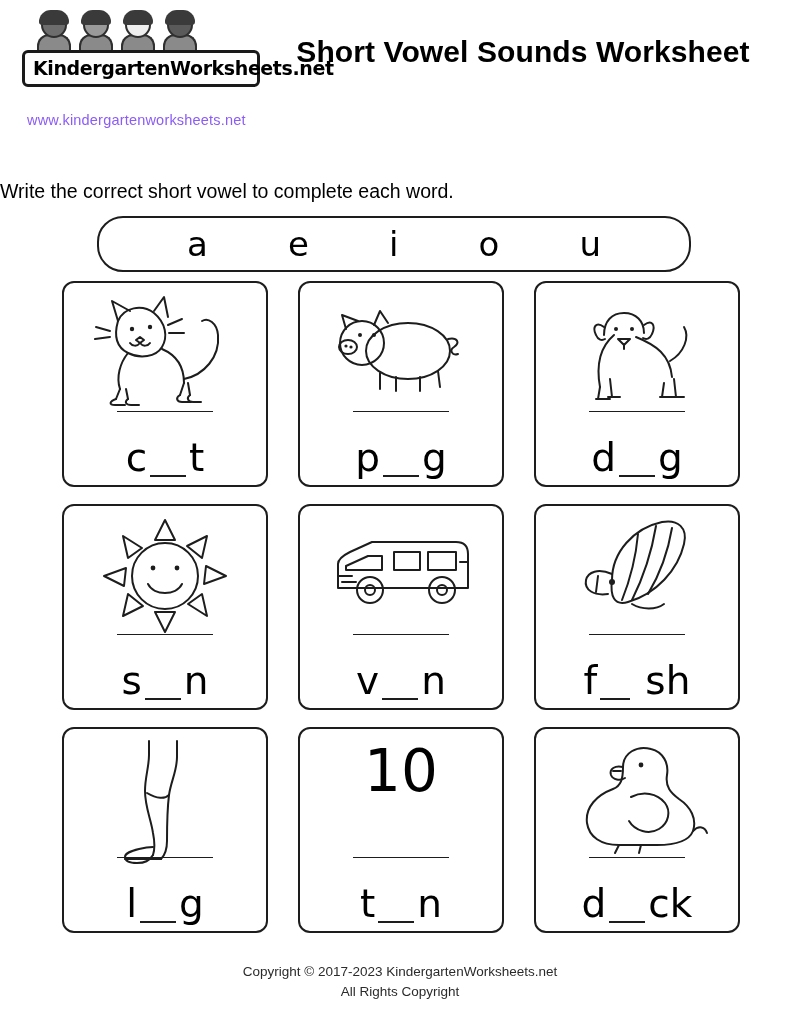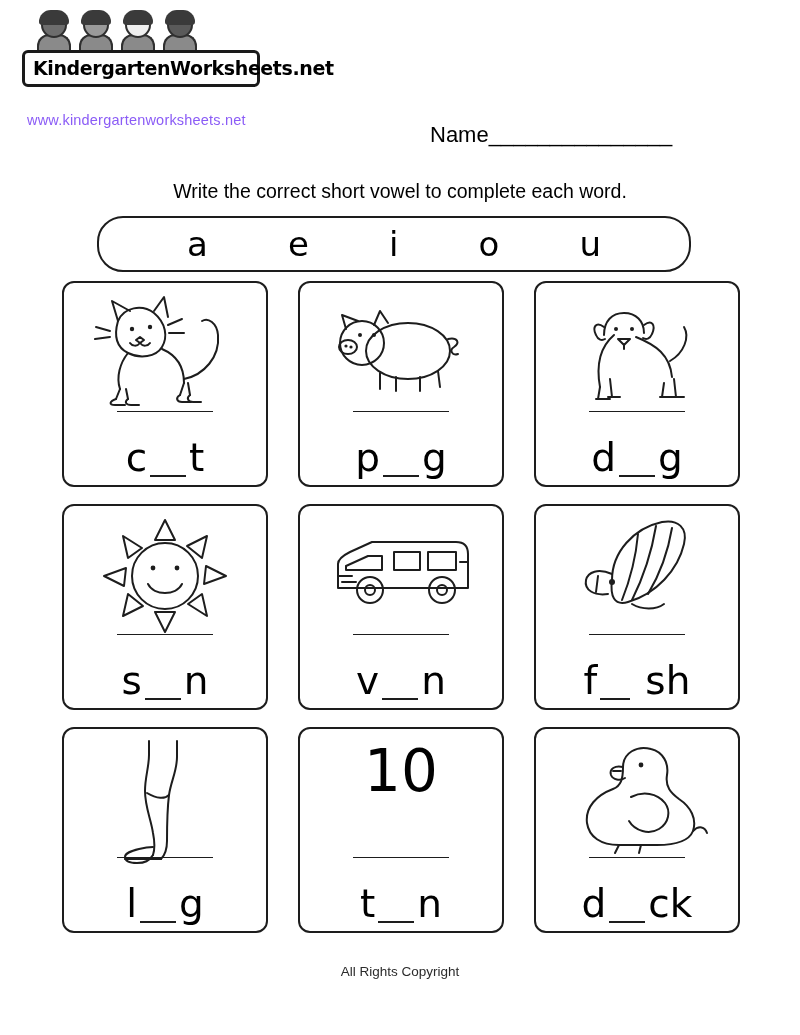--- a/index.html
+++ b/index.html
@@ -124,21 +124,21 @@
     letter-spacing: 0px;
     white-space: nowrap;
   }
 
   
   .instructions {
     position: absolute;
     left: 0;
     top: 180px;
     width: 800px;
-    text-align: center;
+    text-align: left;
     font-size: 19.5px;
   }
 
   
   .vowel-bank {
     position: absolute;
     left: 97px;
     top: 216px;
     width: 594px;
     height: 56px;
@@ -262,22 +262,22 @@
           <div class="hair"></div>
       </div>
     </div>
     <div class="logo-bar">
       <div class="logo-text">KindergartenWorksheets.net</div>
     </div>
   </div>
 
   <div class="site-url">www.kindergartenworksheets.net</div>
 
-
-  <div class="name-line">Name_______________</div>
+  <div class="title">Short Vowel Sounds Worksheet</div>
+
 </div>
 
 <div class="instructions">Write the correct short vowel to complete each word.</div>
 
 <div class="vowel-bank">
   <span class="vowel">a</span>
   <span class="vowel">e</span>
   <span class="vowel">i</span>
   <span class="vowel">o</span>
   <span class="vowel">u</span>
@@ -485,14 +485,15 @@
     <div class="word">
       <span>d</span>
       <span class="blank"></span>
       <span>ck</span>
     </div>
   </div>
 
 </div>
 
 <div class="footer">
+  <div>Copyright © 2017-2023 KindergartenWorksheets.net</div>
   <div>All Rights Copyright</div>
 </div>
 
 </body></html>

